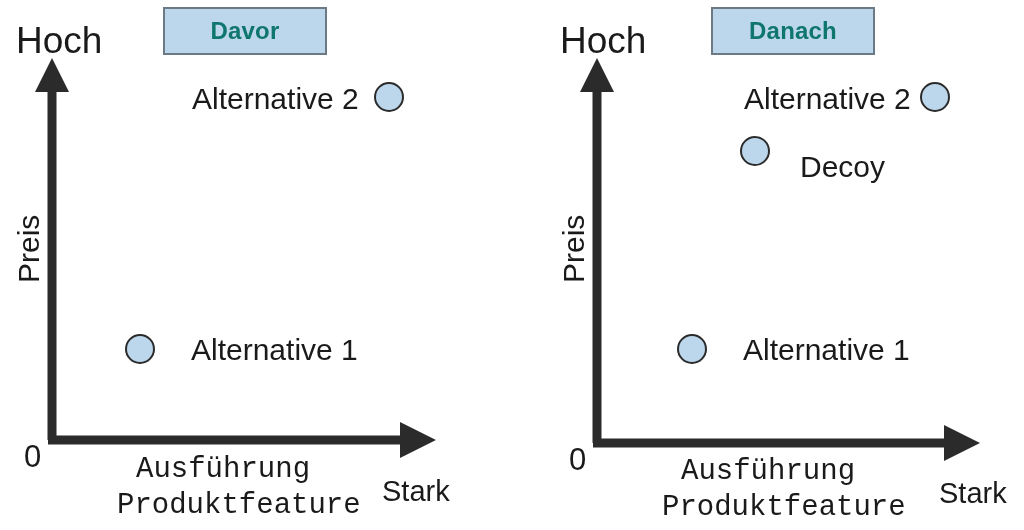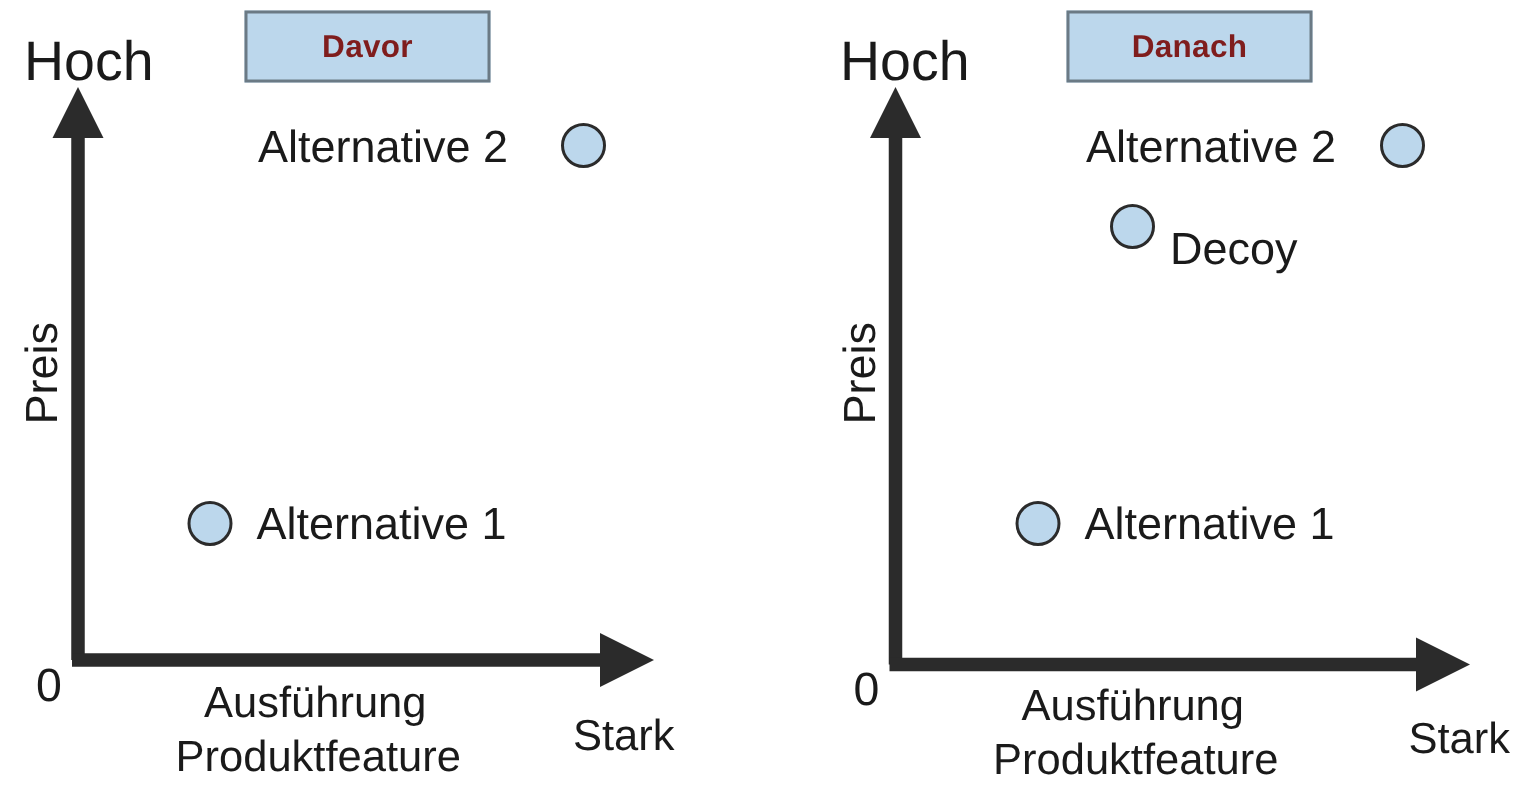--- a/index.html
+++ b/index.html
@@ -42,23 +42,23 @@
   
   .title-chip {
     position: absolute;
     box-sizing: border-box;
     background: #bcd7ec;
     border: 2px solid #6b7a85;
     display: flex;
     align-items: center;
     justify-content: center;
     font-weight: bold;
-    font-size: 21px;
+    font-size: 24px;
     letter-spacing: 0.2px;
-    color: #7f1d1d;
+    color: #0f766e;
     line-height: 1;
   }
 
   
   .lbl {
     position: absolute;
     white-space: nowrap;
     line-height: 1;
     color: #1a1a1a;
   }
@@ -67,23 +67,25 @@
   }
   .lbl-zero {
     font-size: 31px;
   }
   .lbl-stark {
     font-size: 29px;
   }
   .lbl-xaxis {
     font-size: 29px;
     text-align: right;
+    font-family: Liberation Mono, monospace;
   }
   .lbl-point {
     font-size: 30px;
+    margin-left: 20px;
   }
   .lbl-preis {
     font-size: 30px;
     transform: rotate(-90deg);
     transform-origin: left top;
   }
 
   
   .dot {
     position: absolute;

